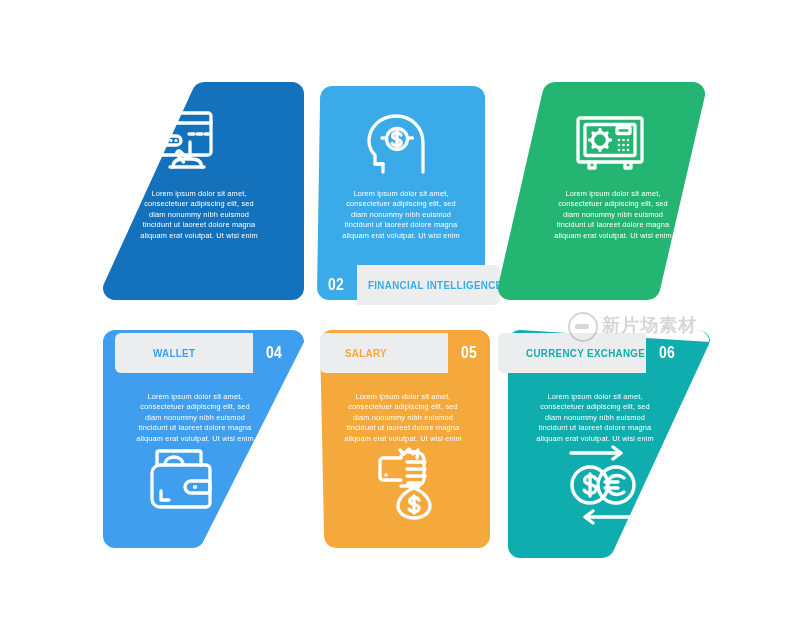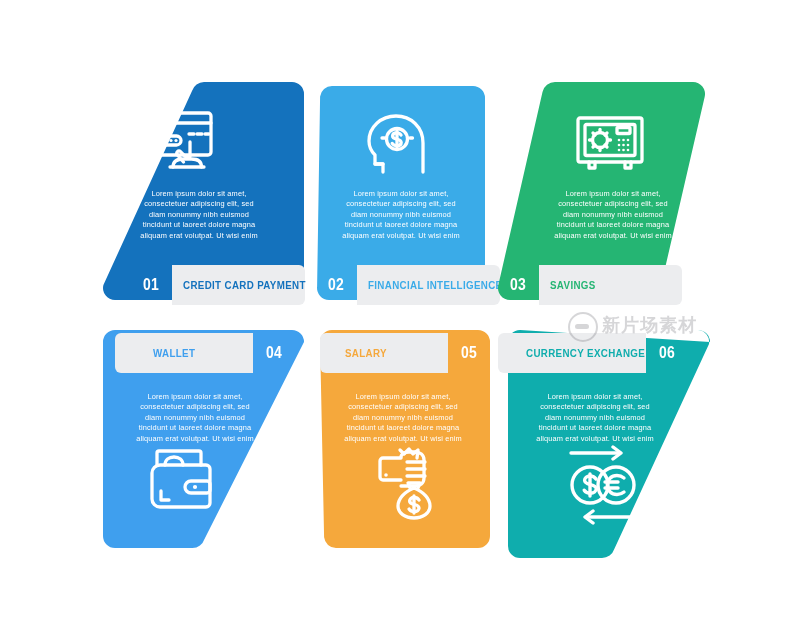--- a/index.html
+++ b/index.html
@@ -120,25 +120,20 @@
         </g>
       </svg>
     </div>
     <div class="body-text" style="left:50px;top:107px;">
       <span>Lorem ipsum dolor sit amet,</span>
       <span>consectetuer adipiscing elit, sed</span>
       <span>diam nonummy nibh euismod</span>
       <span>tincidunt ut laoreet dolore magna</span>
       <span>aliquam erat volutpat. Ut wisi enim</span>
     </div>
-  </div>
-  <div class="labelbar" style="left:130px;top:265px;width:175px;">
-    <div class="lb-grey" style="left:42px;width:133px;border-radius:0 6px 6px 0;"></div>
-    <div class="lb-num" style="left:0px;width:42px;">01</div>
-    <div class="lb-title" style="left:53px;color:#1472bd;">CREDIT CARD PAYMENT</div>
   </div>
 
   <div class="card" style="left:315px;top:86px;width:170px;height:214px;">
     <div class="shape">
       <svg viewBox="0 0 170 214" preserveAspectRatio="none">
         <path d="M 17 0 H 158 a 12 12 0 0 1 12 12 V 202 a 12 12 0 0 1 -12 12 H 14
                  a 12 12 0 0 1 -11.9 -13.4 L 5.1 10.6 A 12 12 0 0 1 17 0 Z" fill="#3aabe8"></path>
       </svg>
     </div>
     <div class="icon" style="left:50px;top:26px;width:70px;height:68px;">
@@ -205,25 +200,20 @@
       </svg>
     </div>
     <div class="body-text" style="left:57px;top:107px;">
       <span>Lorem ipsum dolor sit amet,</span>
       <span>consectetuer adipiscing elit, sed</span>
       <span>diam nonummy nibh euismod</span>
       <span>tincidunt ut laoreet dolore magna</span>
       <span>aliquam erat volutpat. Ut wisi enim</span>
     </div>
   </div>
-  <div class="labelbar" style="left:497px;top:265px;width:185px;">
-    <div class="lb-grey" style="left:42px;width:143px;border-radius:0 6px 6px 0;"></div>
-    <div class="lb-num" style="left:0px;width:42px;">03</div>
-    <div class="lb-title" style="left:53px;color:#25b573;">SAVINGS</div>
-  </div>
 
   <div class="card" style="left:85px;top:330px;width:225px;height:218px;">
     <div class="shape">
       <svg viewBox="0 0 225 218" preserveAspectRatio="none">
         <path d="M 30 0 H 207 a 12 12 0 0 1 12 12 V 12 L 119.5 209 a 13 13 0 0 1 -12 9 H 30
                  a 12 12 0 0 1 -12 -12 V 12 A 12 12 0 0 1 30 0 Z" fill="#3f9fee"></path>
       </svg>
     </div>
     <div class="body-text" style="left:46px;top:62px;">
       <span>Lorem ipsum dolor sit amet,</span>

